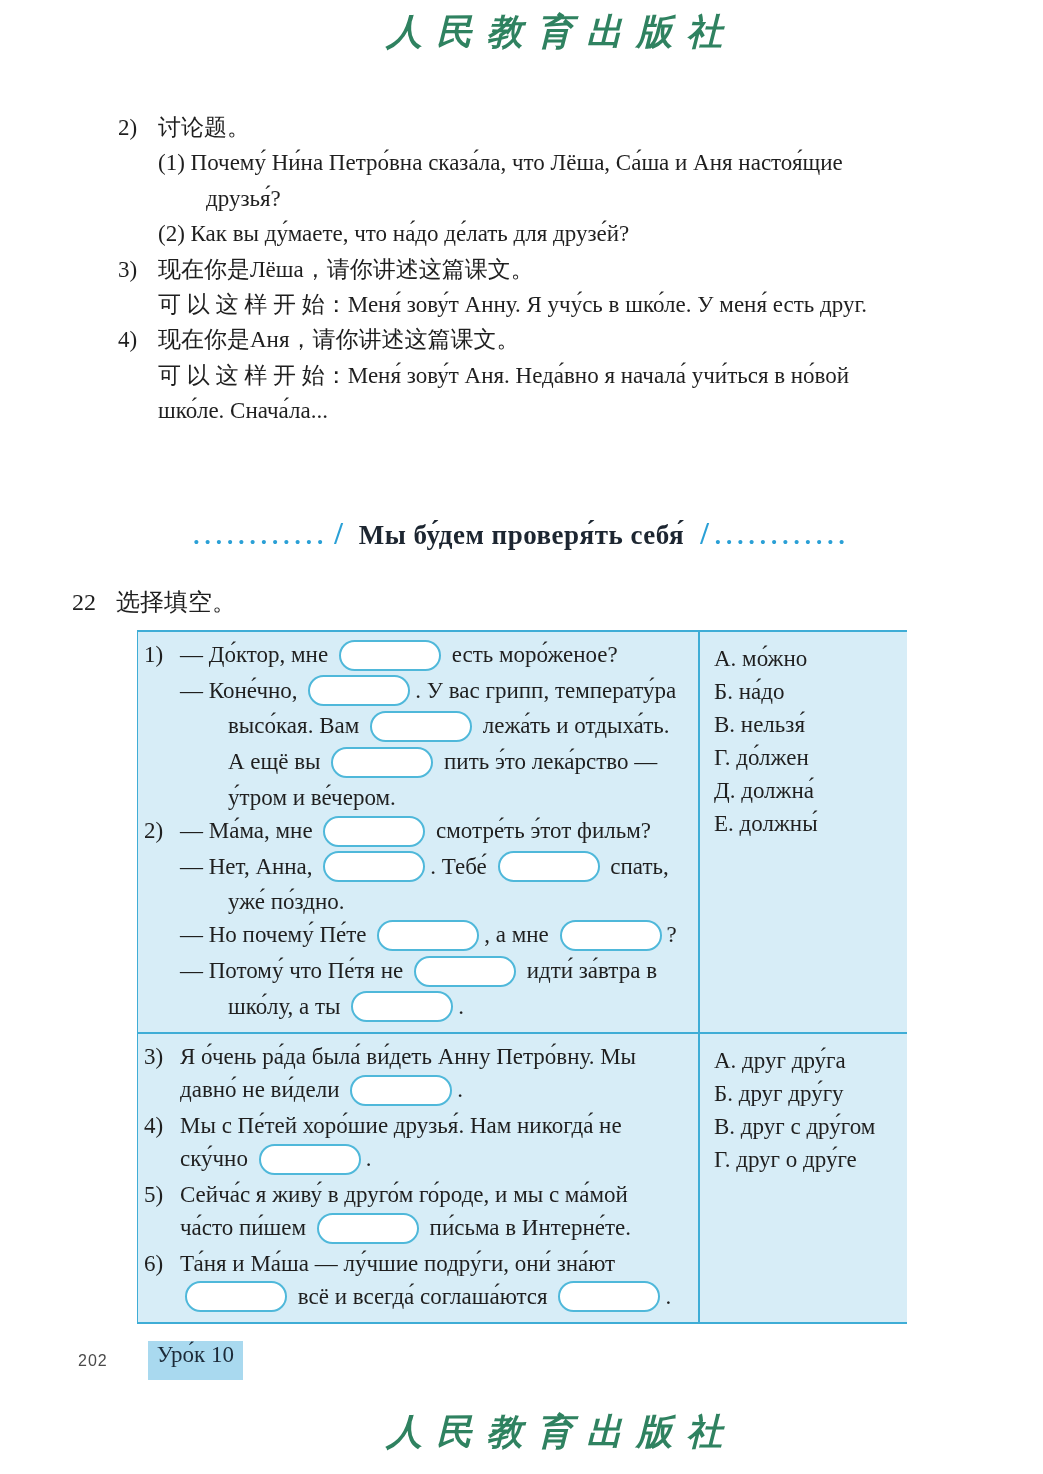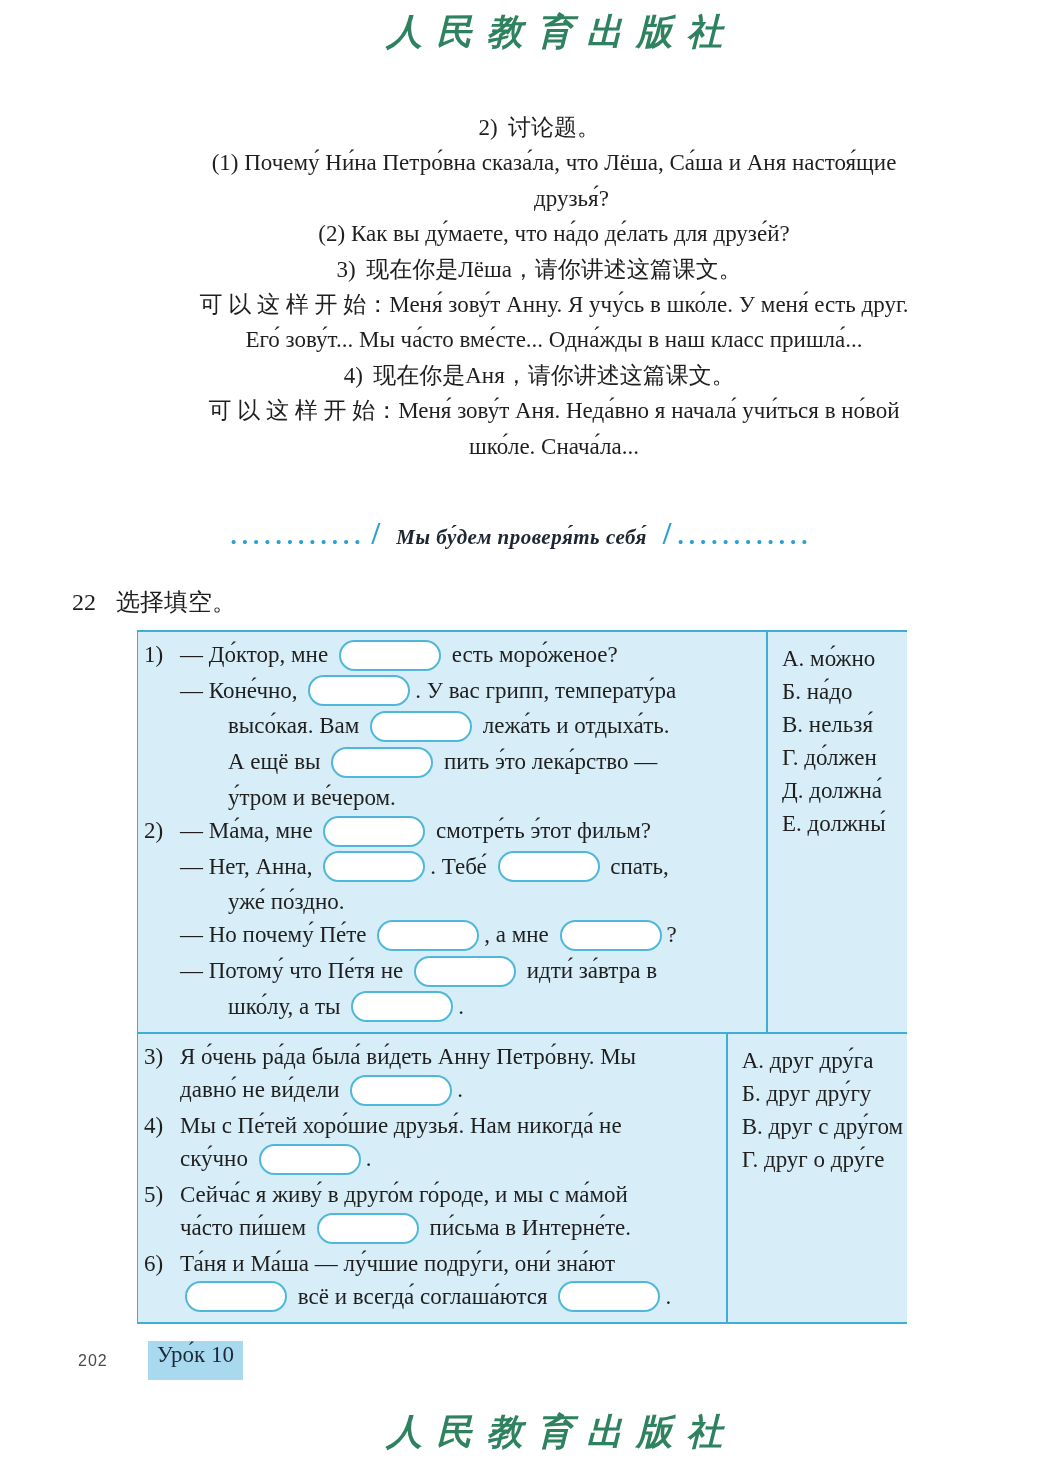--- a/index.html
+++ b/index.html
@@ -10,50 +10,50 @@
   
   .logo{
     position:absolute;left:0;width:100%;text-align:center;
     color:var(--logo_green,#2f8260);font-size:36px;font-weight:bold;font-style:italic;
     letter-spacing:14px;white-space:nowrap;padding-left:40px;
   }
   .logo.top{top:8px;}
   .logo.bottom{top:1408px;}
 
   
-  .intro{position:absolute;left:134px;top:110px;width:800px;font-size:23px;text-align:center;}
+  .intro{position:absolute;left:118px;top:110px;width:800px;font-size:23px;}
   .exline{line-height:35.4px;white-space:nowrap;}
   .exline .num{display:inline-block;width:40px;}
-  .exline .txt.ind1{margin-left:35px;}
+  .exline .txt.ind1{margin-left:48px;}
 
   
   .section-header{
     position:absolute;left:0;top:516px;width:100%;
     display:flex;justify-content:center;align-items:baseline;white-space:nowrap;
   }
   .dots{color:var(--accent_blue,#2aa0d6);font-weight:bold;font-size:25px;letter-spacing:5px;}
   .slash{color:var(--accent_blue,#2aa0d6);font-size:31px;font-weight:bold;margin:0 6px;}
-  .sh-title{font-size:21px;font-weight:bold;color:#1d2631;margin:0 10px;letter-spacing:0.5px;font-style:italic;}
+  .sh-title{font-size:27px;font-weight:bold;color:#1d2631;margin:0 10px;letter-spacing:0.5px;}
 
   
   .exercise-heading{position:absolute;left:72px;top:586px;font-size:24px;}
   .ex-num{margin-right:20px;}
 
   
   .table{
     position:absolute;left:137px;top:630px;width:770px;
     background:var(--table_bg,#d7edf7);
     border-top:2px solid var(--table_border,#3fadd6);
     border-bottom:2px solid var(--table_border,#3fadd6);
     border-left:1px solid var(--table_border,#3fadd6);
     box-sizing:border-box;
   }
   .tsection{display:flex;}
   .tsection.first{border-bottom:2px solid var(--table_border,#3fadd6);}
-  .cell-left{width:628px;box-sizing:border-box;padding:6px 0 7px 6px;font-size:23px;}
+  .cell-left{width:560px;box-sizing:border-box;padding:6px 0 7px 6px;font-size:23px;}
   .cell-left .exline{line-height:33px;}
   .cell-left .num{width:36px;}
   .cell-left .txt.ind1{margin-left:48px;}
   .cell-right{
     flex:1;border-left:2px solid var(--table_border,#3fadd6);
     box-sizing:border-box;padding:10px 4px 0 14px;font-size:23px;
   }
   .opt{line-height:33px;white-space:nowrap;}
 
   
@@ -81,21 +81,20 @@
 
   <div class="logo top">人民教育出版社</div>
 
   <div class="intro">
       <div class="exline"><span class="num">2)</span><span class="txt ind0">讨论题。</span></div>
       <div class="exline"><span class="num"></span><span class="txt ind0">(1) Почему́ Ни́на Петро́вна сказа́ла, что Лёша, Са́ша и Аня настоя́щие</span></div>
       <div class="exline"><span class="num"></span><span class="txt ind1">друзья́?</span></div>
       <div class="exline"><span class="num"></span><span class="txt ind0">(2) Как вы ду́маете, что на́до де́лать для друзе́й?</span></div>
       <div class="exline"><span class="num">3)</span><span class="txt ind0">现在你是Лёша，请你讲述这篇课文。</span></div>
       <div class="exline"><span class="num"></span><span class="txt ind0">可 以 这 样 开 始：Меня́ зову́т Анну. Я учу́сь в шко́ле. У меня́ есть друг.</span></div>
-      <div class="exline"><span class="num"></span><span class="txt ind0">Его́ зову́т... Мы ча́сто вме́сте... Одна́жды в наш класс пришла́...</span></div>
       <div class="exline"><span class="num">4)</span><span class="txt ind0">现在你是Аня，请你讲述这篇课文。</span></div>
       <div class="exline"><span class="num"></span><span class="txt ind0">可 以 这 样 开 始：Меня́ зову́т Аня. Неда́вно я начала́ учи́ться в но́вой</span></div>
       <div class="exline"><span class="num"></span><span class="txt ind0">шко́ле. Снача́ла...</span></div>
     </div>
 
   <div class="section-header">
     <span class="dots">............</span>
     <span class="slash">/</span>
     <span class="sh-title">Мы бу́дем проверя́ть себя́</span>
     <span class="slash">/</span>

